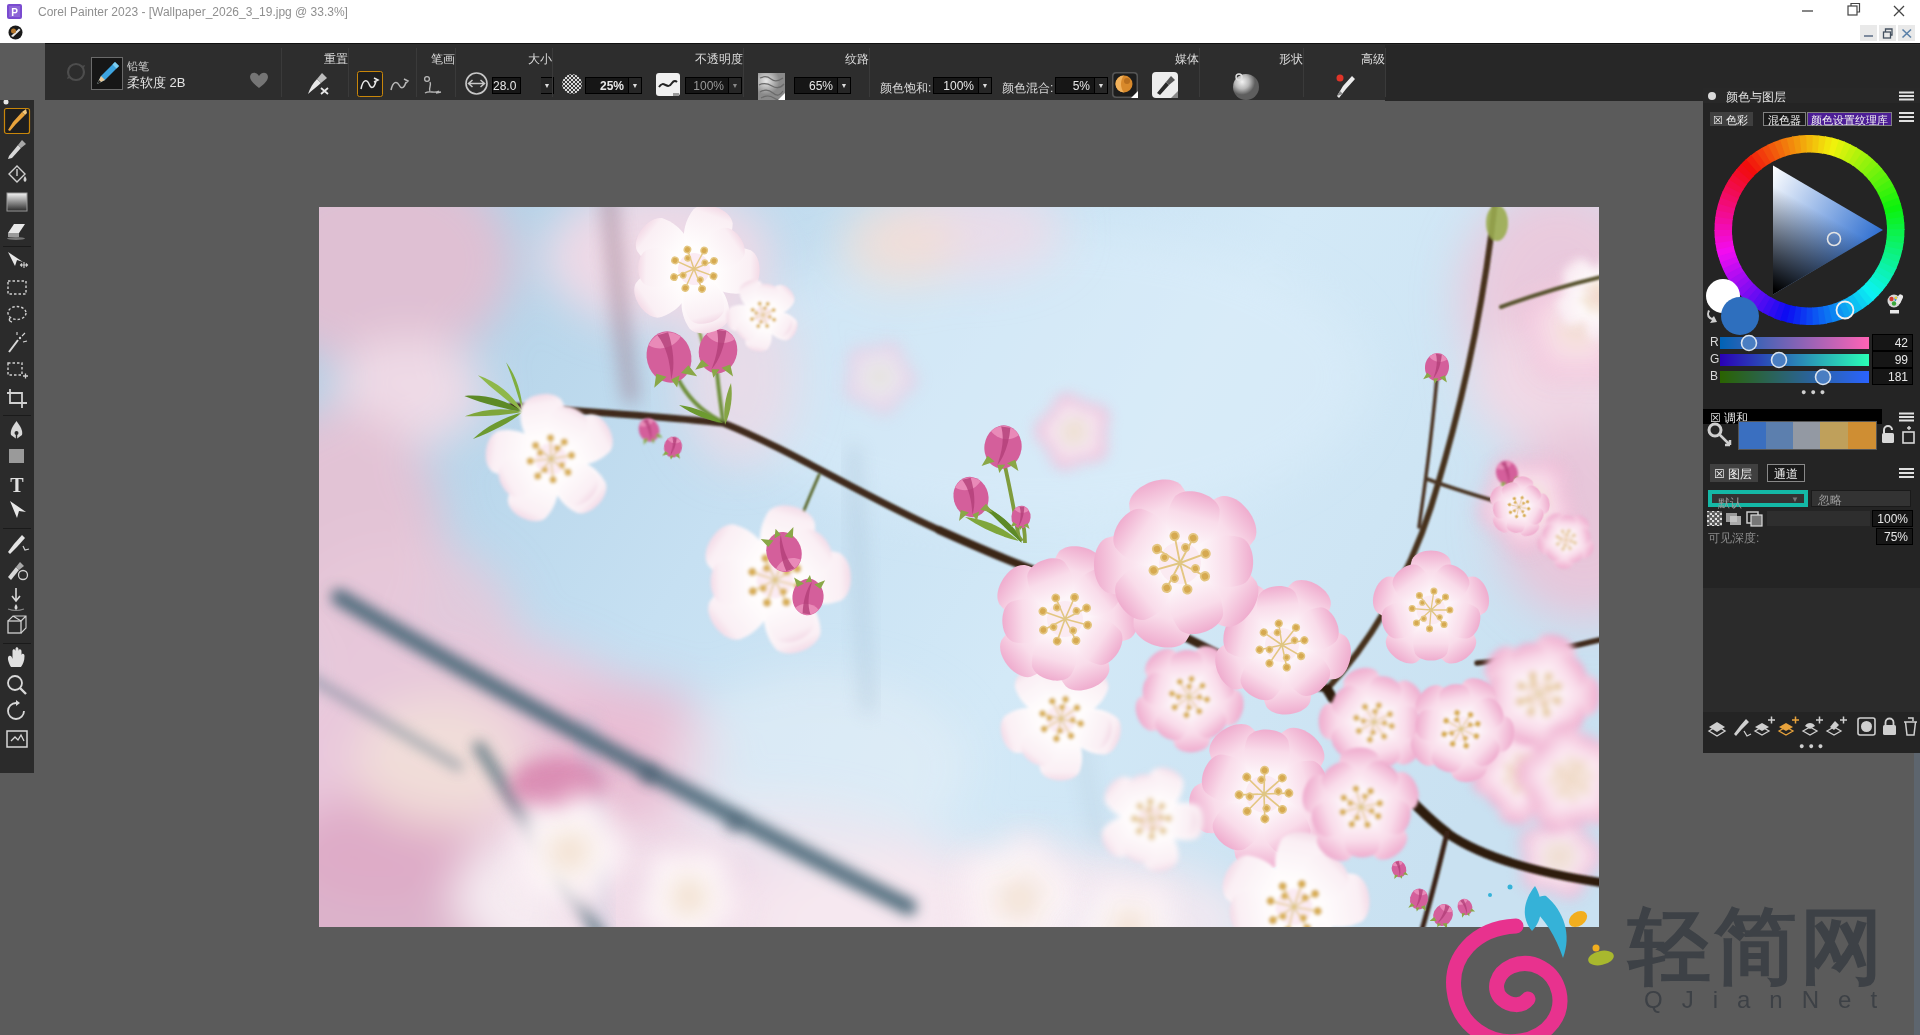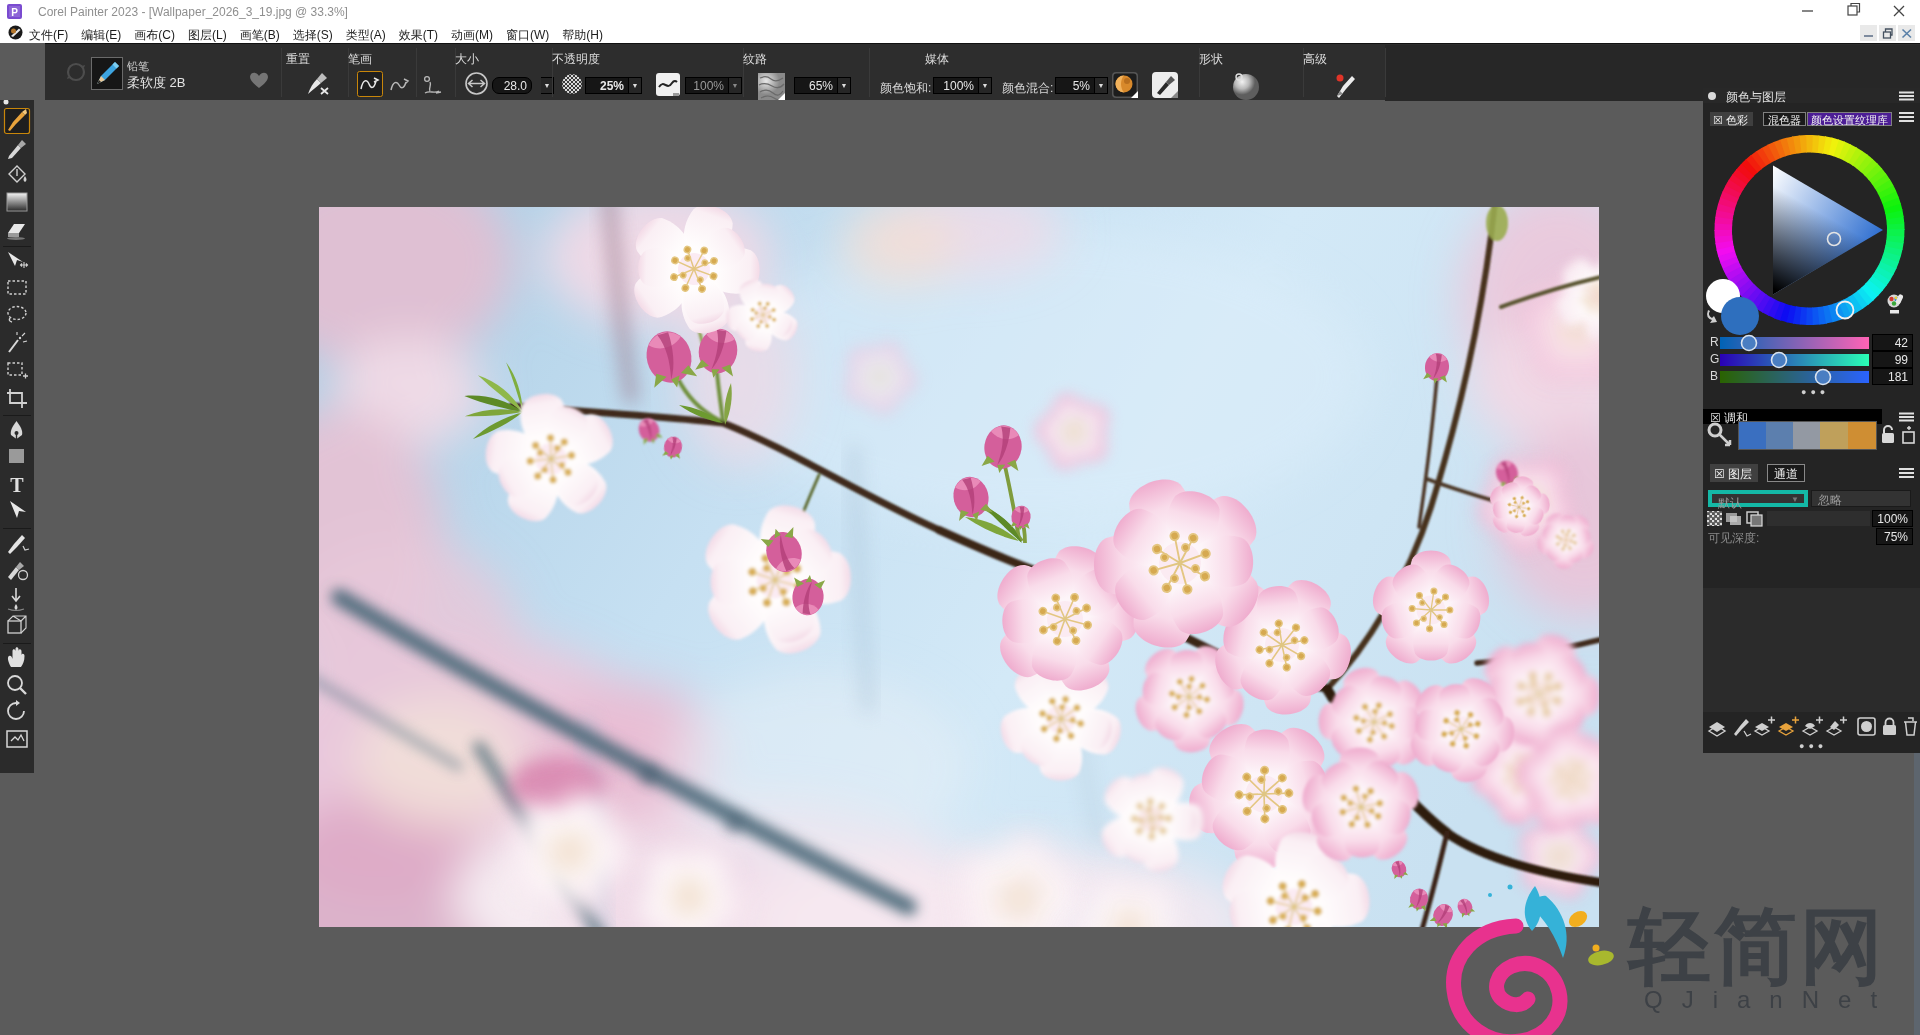--- a/index.html
+++ b/index.html
@@ -4,21 +4,21 @@
 <style>
 * { margin:0; padding:0; box-sizing:border-box; }
 html,body { width:1920px; height:1035px; overflow:hidden; background:#5b5b5b; font-family:"Liberation Sans", sans-serif; }
 .abs { position:absolute; }
 #titlebar { left:0; top:0; width:1920px; height:22px; background:#ffffff; }
 #menubar { left:0; top:22px; width:1920px; height:21px; background:#ffffff; }
 #propbar { left:0; top:43px; width:1920px; height:57px; background:#2d2d2d; border-top:1px solid #111;margin-left:45px; }
 #toolbox { left:0; top:100px; width:34px; height:673px; background:#2b2b2b; }
 #rpanel { left:1703px; top:88px; width:217px; height:665px; background:#242424; }
 .menuitem { display:inline-block; color:#1c1c1c; font-size:12px; margin-right:13px; }
-.seclabel { position:absolute; top:7px; color:#dcdcdc; font-size:12px; width:100%; text-align:left; }
+.seclabel { position:absolute; top:7px; color:#dcdcdc; font-size:12px; width:100%; text-align:right; }
 .vdiv { position:absolute; top:4px; height:49px; width:1px; background:#1c1c1c; border-right:1px solid #3a3a3a; }
 .valbox { position:absolute; height:17px; background:#161616; border:1px solid #000; color:#e8e8e8; font-size:12px; text-align:right; padding:1px 4px 0 0; }
 .dropbtn { position:absolute; height:17px; width:13px; background:#262626; border:1px solid #000; border-left:none; color:#ddd; font-size:7px; text-align:center; line-height:15px; }
 </style>
 </head>
 <body>
 
 <div class="abs" id="titlebar">
   <svg class="abs" style="left:7px;top:4px" width="15" height="15">
       <rect x="0" y="0" width="15" height="15" rx="2" fill="#7a4bd0"></rect>
@@ -33,23 +33,20 @@
     <path d="M 99 6 L 109 16 M 109 6 L 99 16" stroke="#444" stroke-width="1.3"></path>
   </svg>
 </div>
 
 <div class="abs" id="menubar">
   <svg class="abs" style="left:8px;top:3px" width="15" height="15">
       <circle cx="7.5" cy="7.5" r="7" fill="#1a1a1a"></circle>
       <path d="M 3 11 L 11 3.5 L 12.5 5 L 5 12 Z" fill="#e8e8e8"></path>
       <circle cx="5.5" cy="6" r="2.5" fill="#b5762a"></circle>
     </svg>
-  <div class="abs" style="left:29px;top:3px;white-space:nowrap;">
-    <span class="menuitem">文件(F)</span><span class="menuitem">编辑(E)</span><span class="menuitem">画布(C)</span><span class="menuitem">图层(L)</span><span class="menuitem">画笔(B)</span><span class="menuitem">选择(S)</span><span class="menuitem">类型(A)</span><span class="menuitem">效果(T)</span><span class="menuitem">动画(M)</span><span class="menuitem">窗口(W)</span><span class="menuitem">帮助(H)</span>
-  </div>
   <svg class="abs" style="left:1860px;top:2px" width="60" height="19">
     <rect x="0" y="1" width="17" height="16" fill="#e9e9e9"></rect>
     <rect x="19" y="1" width="17" height="16" fill="#e9e9e9"></rect>
     <rect x="38" y="1" width="17" height="16" fill="#e9e9e9"></rect>
     <line x1="4" y1="12" x2="13" y2="12" stroke="#5a6b85" stroke-width="1.5"></line>
     <rect x="23.5" y="8" width="7" height="6" fill="none" stroke="#44505f" stroke-width="1.3"></rect>
     <path d="M 25.5 8 L 25.5 5 L 32 5 L 32 11 L 30.5 11" fill="none" stroke="#44505f" stroke-width="1.3"></path>
     <path d="M 42.5 5.5 L 51 13.5 M 51 5.5 L 42.5 13.5" stroke="#5a80a8" stroke-width="1.6"></path>
   </svg>
 </div>
@@ -97,21 +94,21 @@
       </svg>
     </div>
 <div class="vdiv" style="left:371px;"></div>
 <div class="vdiv" style="left:410px;"></div>
 <div class="abs" style="left:410px;top:0;width:97px;height:57px;">
       <div class="seclabel">大小</div>
  <svg class="abs" style="left:10px;top:28px" width="23" height="23">
         <circle cx="11.5" cy="11.5" r="10.5" fill="none" stroke="#c8c8c8" stroke-width="1.6"></circle>
         <path d="M 4 11.5 h 15 M 7.5 8 l -4 3.5 l 4 3.5 M 15.5 8 l 4 3.5 l -4 3.5" fill="none" stroke="#c8c8c8" stroke-width="1.5"></path>
       </svg>
- <div class="valbox" style="left:37px;top:33px;width:40px;border-radius:7px;">28.0</div>
+ <div class="valbox" style="left:37px;top:33px;width:29px;">28.0</div>
  <div class="dropbtn" style="left:86px;top:33px;">▼</div>
     </div>
 <div class="vdiv" style="left:507px;"></div>
 <div class="abs" style="left:507px;top:0;width:191px;height:57px;">
       <div class="seclabel">不透明度</div>
  <svg class="abs" style="left:9px;top:29px" width="22" height="22">
         <defs>
           <pattern id="chk" width="4" height="4" patternUnits="userSpaceOnUse">
             <rect width="2" height="2" fill="#dadada"></rect>
             <rect x="2" y="2" width="2" height="2" fill="#dadada"></rect>

